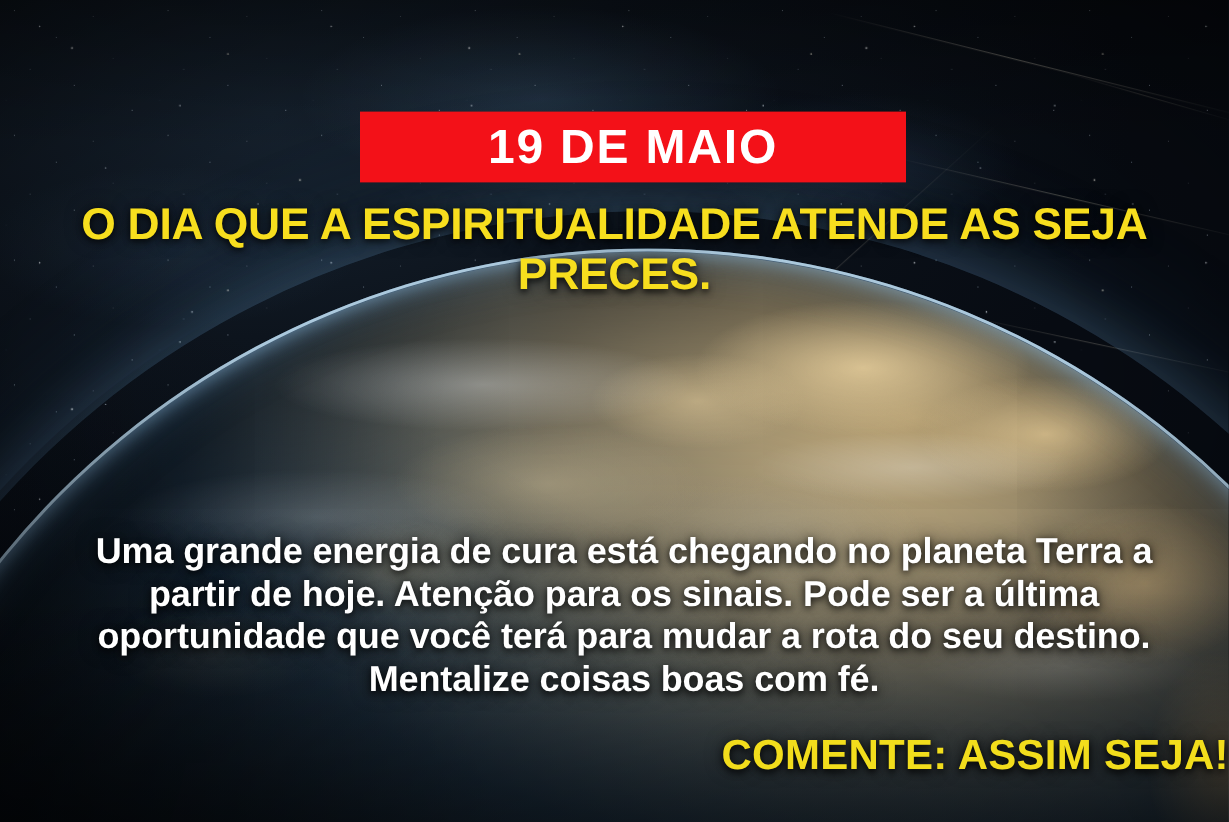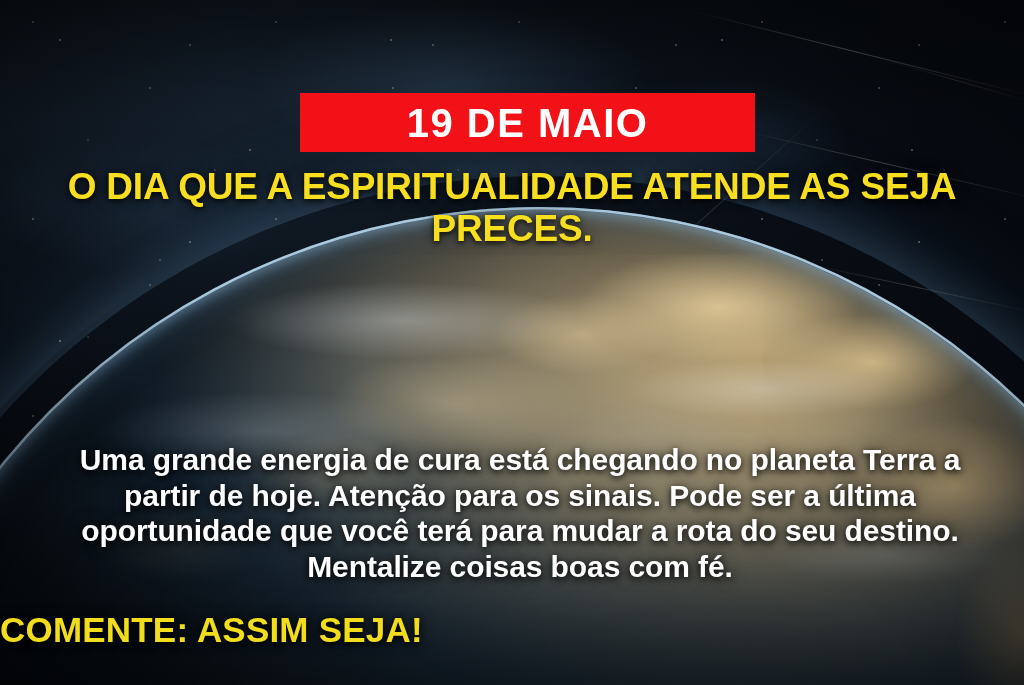--- a/index.html
+++ b/index.html
@@ -246,21 +246,21 @@
     letter-spacing: -0.1px;
     text-shadow: 0 2px 6px rgba(0,0,0,0.88), 0 0 16px rgba(0,0,0,0.62);
     padding: 0 62px;
   }
 
   .cta {
     position: absolute;
     top: 612px;
     left: 0;
     right: 0;
-    text-align: left;
+    text-align: right;
     color: #F2DD1C;
     font-size: 35px;
     font-weight: bold;
     letter-spacing: 0.2px;
     line-height: 1;
     text-shadow: 0 2px 6px rgba(0,0,0,0.88), 0 0 14px rgba(0,0,0,0.6);
   }
 </style>
 </head>
 <body>

